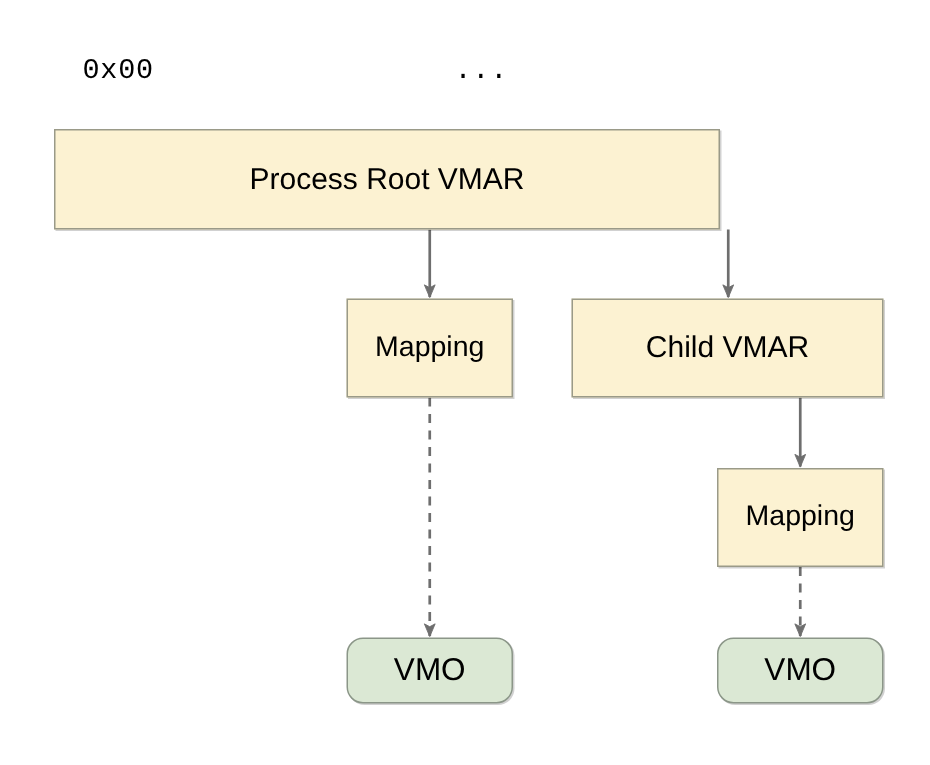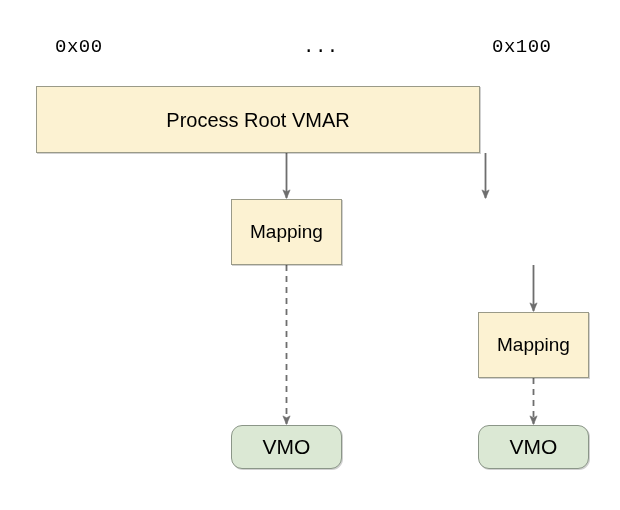--- a/index.html
+++ b/index.html
@@ -69,21 +69,20 @@
   #label-ellipsis { left: 303px; top: 36px; }
   #label-0x100 { left: 492px; top: 36px; }
 </style>
 </head>
 <body>
 
 <div id="diagram">
 
   <div class="addr-label" id="label-0x00">0x00</div>
   <div class="addr-label" id="label-ellipsis">...</div>
-  <div class="addr-label" id="label-0x100">0x100</div>
 
   <svg id="edges" viewBox="0 0 620 510" width="620" height="510" xmlns="http://www.w3.org/2000/svg">
     <defs>
       <marker id="arrowhead" markerWidth="10" markerHeight="10" refX="8.6" refY="4" orient="auto" markerUnits="userSpaceOnUse">
         <path d="M0.5,0.4 L9,4 L0.5,7.6 L2.4,4 Z" fill="#6e6e6e" stroke="#6e6e6e" stroke-width="0.6" stroke-linejoin="round"></path>
       </marker>
     </defs>
 
     <line x1="286.5" y1="153" x2="286.5" y2="198" stroke="#6e6e6e" stroke-width="1.8" marker-end="url(#arrowhead)"></line>
 
@@ -93,20 +92,21 @@
 
     <line x1="286.5" y1="265" x2="286.5" y2="424" stroke="#6e6e6e" stroke-width="1.8" stroke-dasharray="6 5" marker-end="url(#arrowhead)"></line>
 
     <line x1="533.5" y1="378" x2="533.5" y2="424" stroke="#6e6e6e" stroke-width="1.8" stroke-dasharray="6 5" marker-end="url(#arrowhead)"></line>
   </svg>
 
   <div class="node node-vmar" id="root-vmar">Process Root VMAR</div>
 
   <div class="node node-vmar" id="mapping-left">Mapping</div>
 
+  <div class="node node-vmar" id="child-vmar">Child VMAR</div>
 
   <div class="node node-vmar" id="mapping-right">Mapping</div>
 
   <div class="node node-vmo" id="vmo-left">VMO</div>
 
   <div class="node node-vmo" id="vmo-right">VMO</div>
 
 </div>
 
 </body></html>

